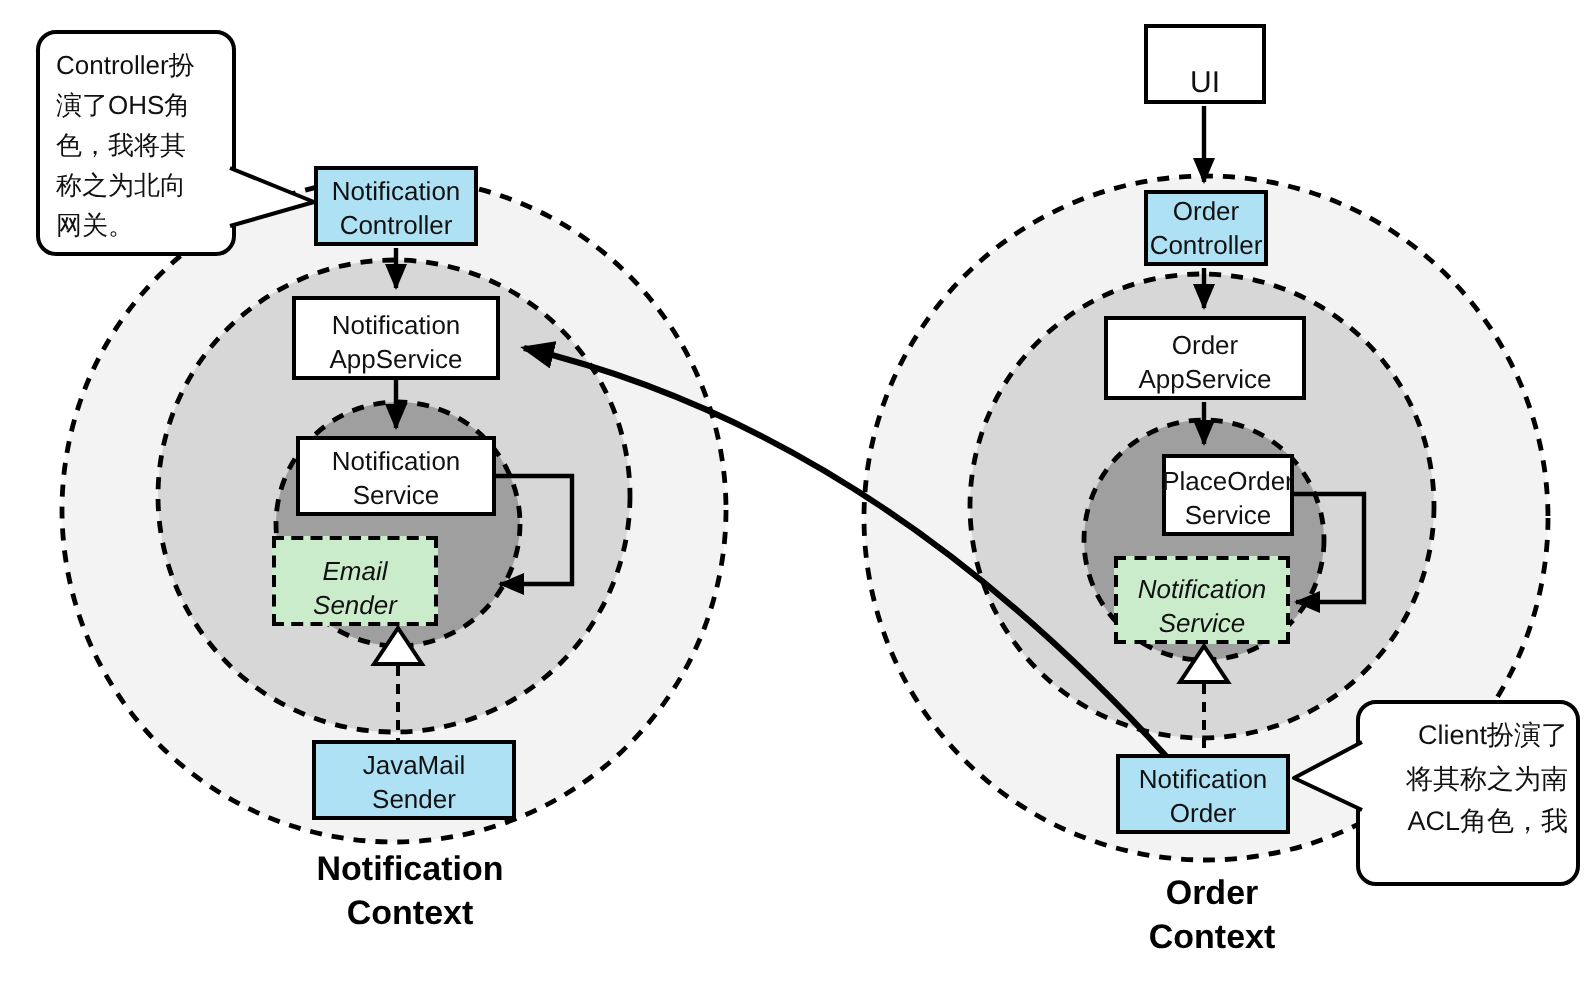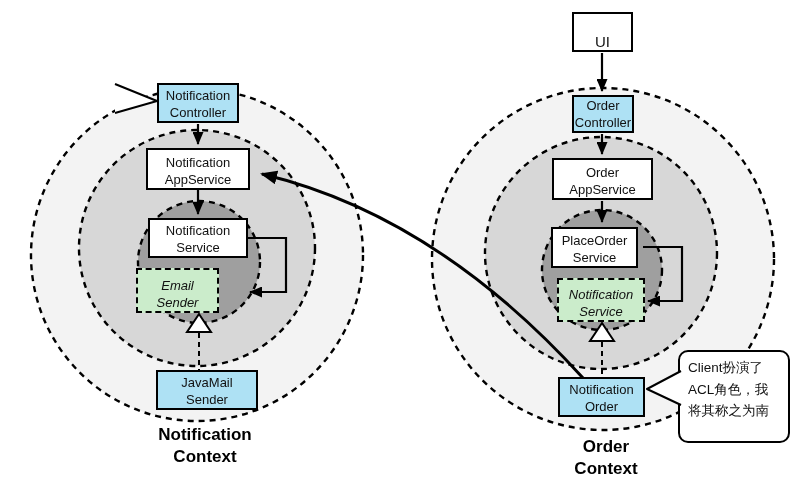--- a/index.html
+++ b/index.html
@@ -35,21 +35,21 @@
   .fill-blue{background:var(--node-blue);}
   .fill-green{background:var(--node-green);border-style:dashed;font-style:italic;}
   .thick{border-width:2.5px;}
   .node-ui{font-size:15px;}
   .callout{
     position:absolute;z-index:20;box-sizing:border-box;
     background:#ffffff;border:2px solid var(--stroke);border-radius:10px;
     font-size:13px;line-height:20px;padding:6px 4px 4px 8px;
   }
   .callout .cln{display:block;white-space:nowrap;}
-  .callout-right{font-size:13.5px;line-height:21.5px;padding:5px 4px 4px 8px;}
+  .callout-right{font-size:13.5px;line-height:21.5px;padding:5px 4px 4px 8px;text-align:right;}
   .ctx-title{
     position:absolute;z-index:10;text-align:center;
     font-size:17px;line-height:22px;font-weight:bold;color:#000;
   }
   .ctx-title span{display:block;}
 </style>
 </head>
 <body>
 
 <div class="stage">
@@ -115,37 +115,44 @@
     <span class="ln">UI</span>
   </div>
   <div class="node fill-blue" style="left:572px;top:95px;width:62px;height:38px">
     <span class="ln">Order</span>
     <span class="ln">Controller</span>
   </div>
   <div class="node" style="left:552px;top:158px;width:101px;height:42px">
     <span class="ln">Order</span>
     <span class="ln">AppService</span>
   </div>
-  <div class="node" style="left:551px;top:227px;width:87px;height:41px">
+  <div class="node" style="left:581px;top:227px;width:66px;height:41px">
     <span class="ln">PlaceOrder</span>
     <span class="ln">Service</span>
   </div>
   <div class="node fill-green" style="left:557px;top:278px;width:88px;height:44px">
     <span class="ln">Notification</span>
     <span class="ln">Service</span>
   </div>
   <div class="node fill-blue thick" style="left:558px;top:377px;width:87px;height:40px">
     <span class="ln">Notification</span>
     <span class="ln">Order</span>
   </div>
 
+  <div class="callout" style="left:18px;top:15px;width:100px;height:113px">
+    <span class="cln">Controller扮</span>
+    <span class="cln">演了OHS角</span>
+    <span class="cln">色，我将其</span>
+    <span class="cln">称之为北向</span>
+    <span class="cln">网关。</span>
+  </div>
   <div class="callout callout-right" style="left:678px;top:350px;width:112px;height:93px">
     <span class="cln">Client扮演了</span>
+    <span class="cln">将其称之为南</span>
     <span class="cln">ACL角色，我</span>
-    <span class="cln">将其称之为南</span>
   </div>
 
   <svg class="layer tails" width="797" height="492" viewBox="0 0 797 492">
     <path class="tail" d="M115,84 L157,101 L115,113"></path>
     <path class="tail" d="M681,371 L647,389 L681,405"></path>
   </svg>
 
   <div class="ctx-title" style="left:139px;top:424px;width:132px">
     <span>Notification</span>
     <span>Context</span>

